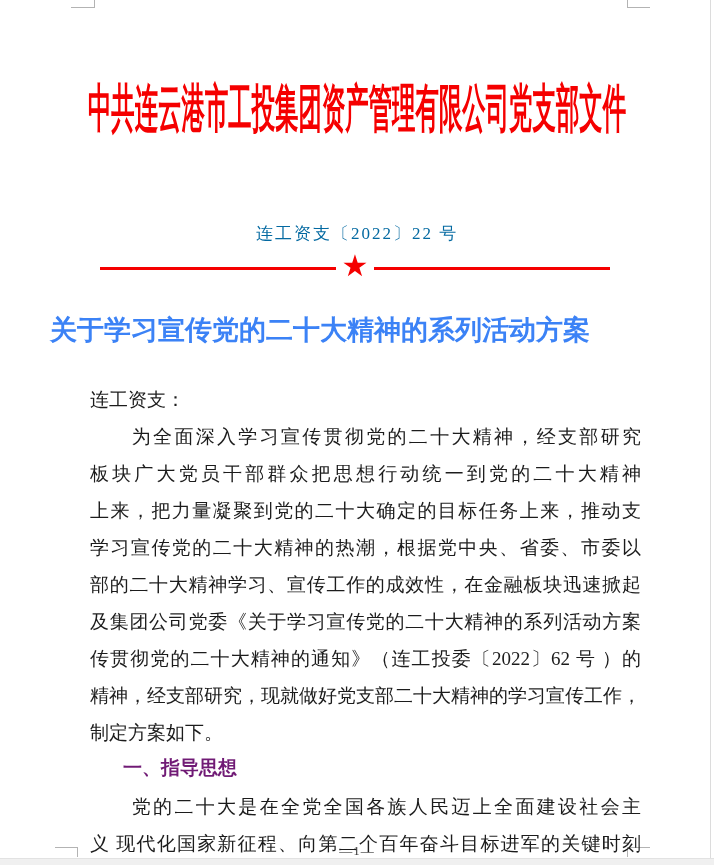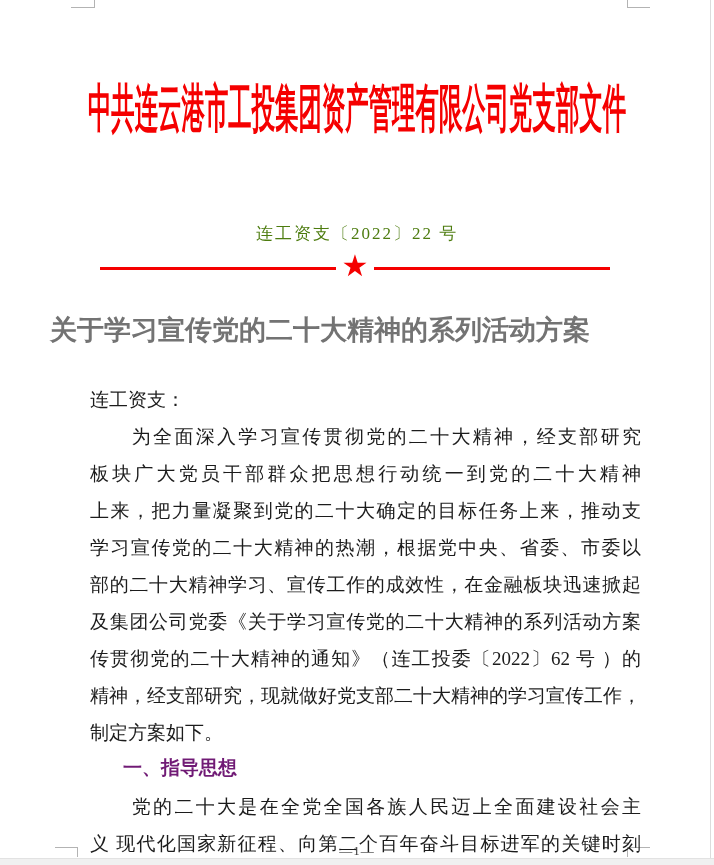--- a/index.html
+++ b/index.html
@@ -28,39 +28,39 @@
   }
   .redhead span{
     white-space:nowrap;
     font-size:52px;font-weight:bold;color:#f50000;
     font-family:"Liberation Serif","DejaVu Serif",serif;
     transform:scaleX(0.45);transform-origin:center;
   }
 
   .docnum{
     position:absolute;left:0;top:222px;width:714px;
-    text-align:center;font-size:17px;letter-spacing:2px;color:#4d7c0f;
+    text-align:center;font-size:17px;letter-spacing:2px;color:#0369a1;
   }
 
   .rule{
     position:absolute;left:100px;top:253px;width:510px;height:30px;
     display:flex;align-items:center;
   }
   .rule .rl{flex:1;height:3px;background:#f50000;}
   .rule .star{
     color:#f50000;font-size:30px;line-height:30px;
     margin:0 6px;transform:translateY(-2px);
     font-family:"DejaVu Sans",sans-serif;
   }
 
   .title{
     position:absolute;left:0;top:312px;width:640px;margin:0;
     text-align:center;
     font-family:"Liberation Sans","DejaVu Sans",sans-serif;
-    font-size:27px;font-weight:bold;color:#737373;
+    font-size:27px;font-weight:bold;color:#3b82f6;
   }
 
   .body{
     position:absolute;left:90px;top:381px;width:551px;
     font-size:19px;line-height:37px;
   }
   .line{height:37px;white-space:nowrap;}
   .line.j{white-space:normal;text-align:justify;text-align-last:justify;text-justify:inter-character;}
   .line.ind{text-indent:2.2em;}
   .line.heading{

